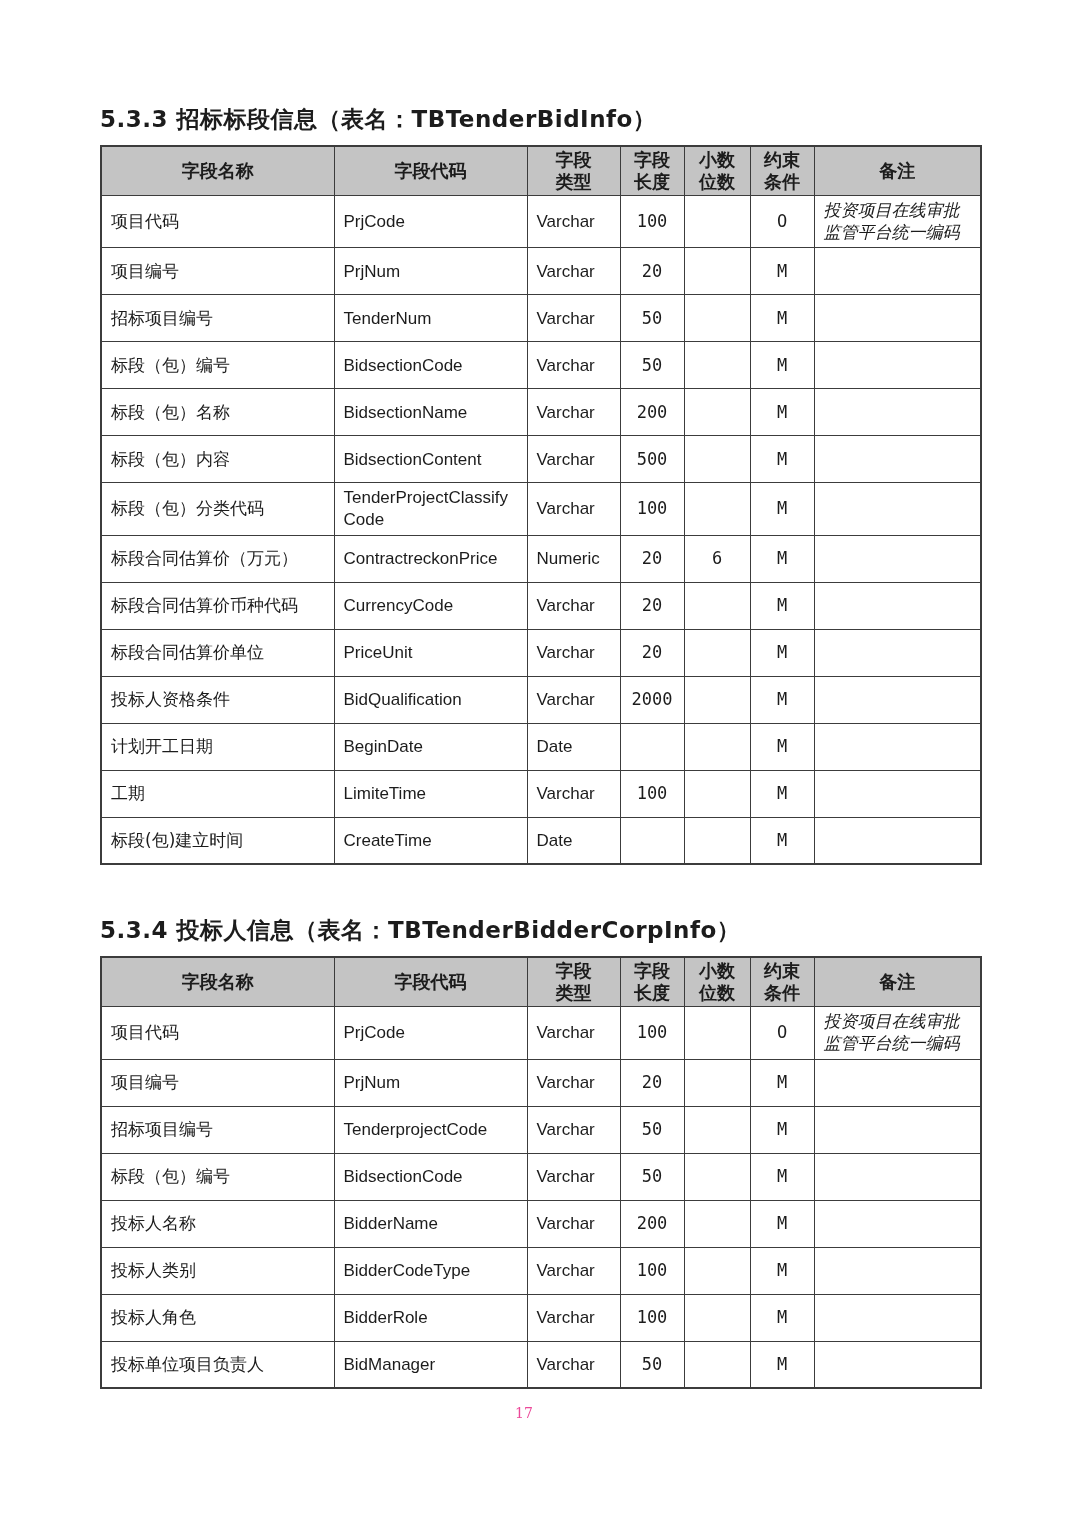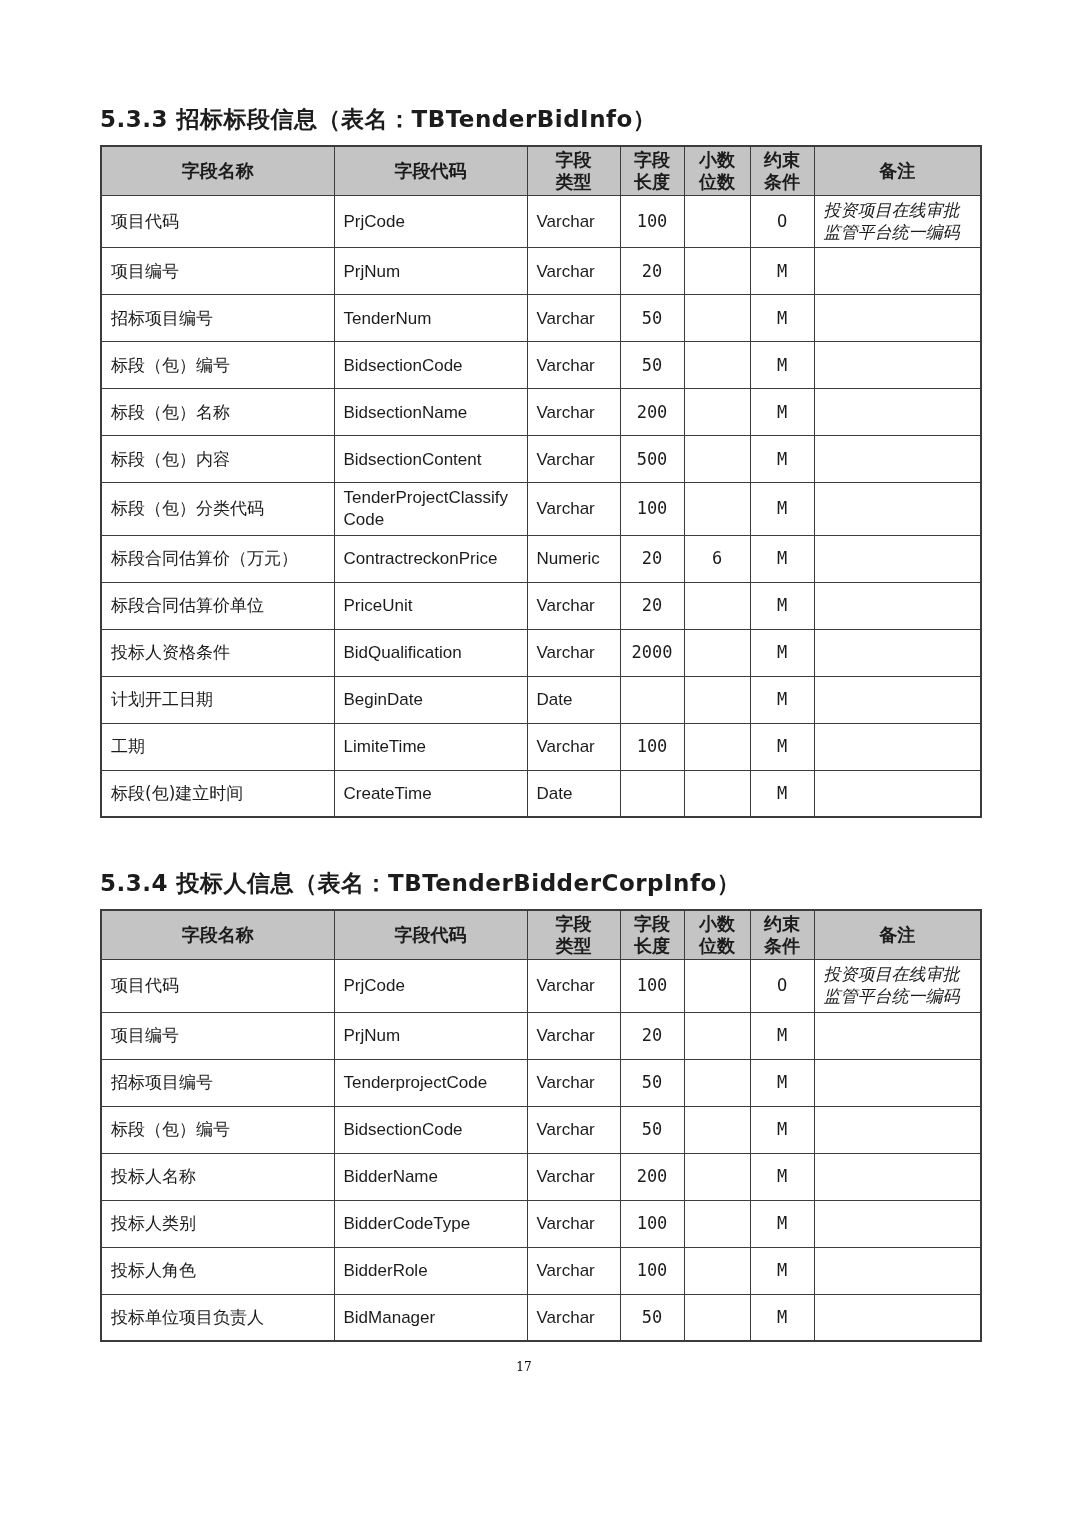--- a/index.html
+++ b/index.html
@@ -78,22 +78,22 @@
     text-align:left;
     font-size:17px;
     font-style:italic;
   }
   .page-footer{
     margin-top:14px;
     text-align:center;
   }
   .page-number{
     font-family:"DejaVu Serif","Liberation Serif",serif;
-    font-size:12px;
-    color:#000000;
+    font-size:14px;
+    color:#ec4899;
   }
 </style>
 </head>
 <body>
 
 <div class="content">
 
   <section class="schema-section">
     <h2 class="section-heading">5.3.3 招标标段信息（表名：TBTenderBidInfo）</h2>
     <table class="schema-table">
@@ -188,20 +188,29 @@
           <tr>
             <td>标段合同估算价（万元）</td>
             <td>ContractreckonPrice</td>
             <td>Numeric</td>
             <td>20</td>
             <td>6</td>
             <td>M</td>
             <td></td>
           </tr>
           <tr>
+            <td>标段合同估算价币种代码</td>
+            <td>CurrencyCode</td>
+            <td>Varchar</td>
+            <td>20</td>
+            <td></td>
+            <td>M</td>
+            <td></td>
+          </tr>
+          <tr>
             <td>标段合同估算价单位</td>
             <td>PriceUnit</td>
             <td>Varchar</td>
             <td>20</td>
             <td></td>
             <td>M</td>
             <td></td>
           </tr>
           <tr>
             <td>投标人资格条件</td>

